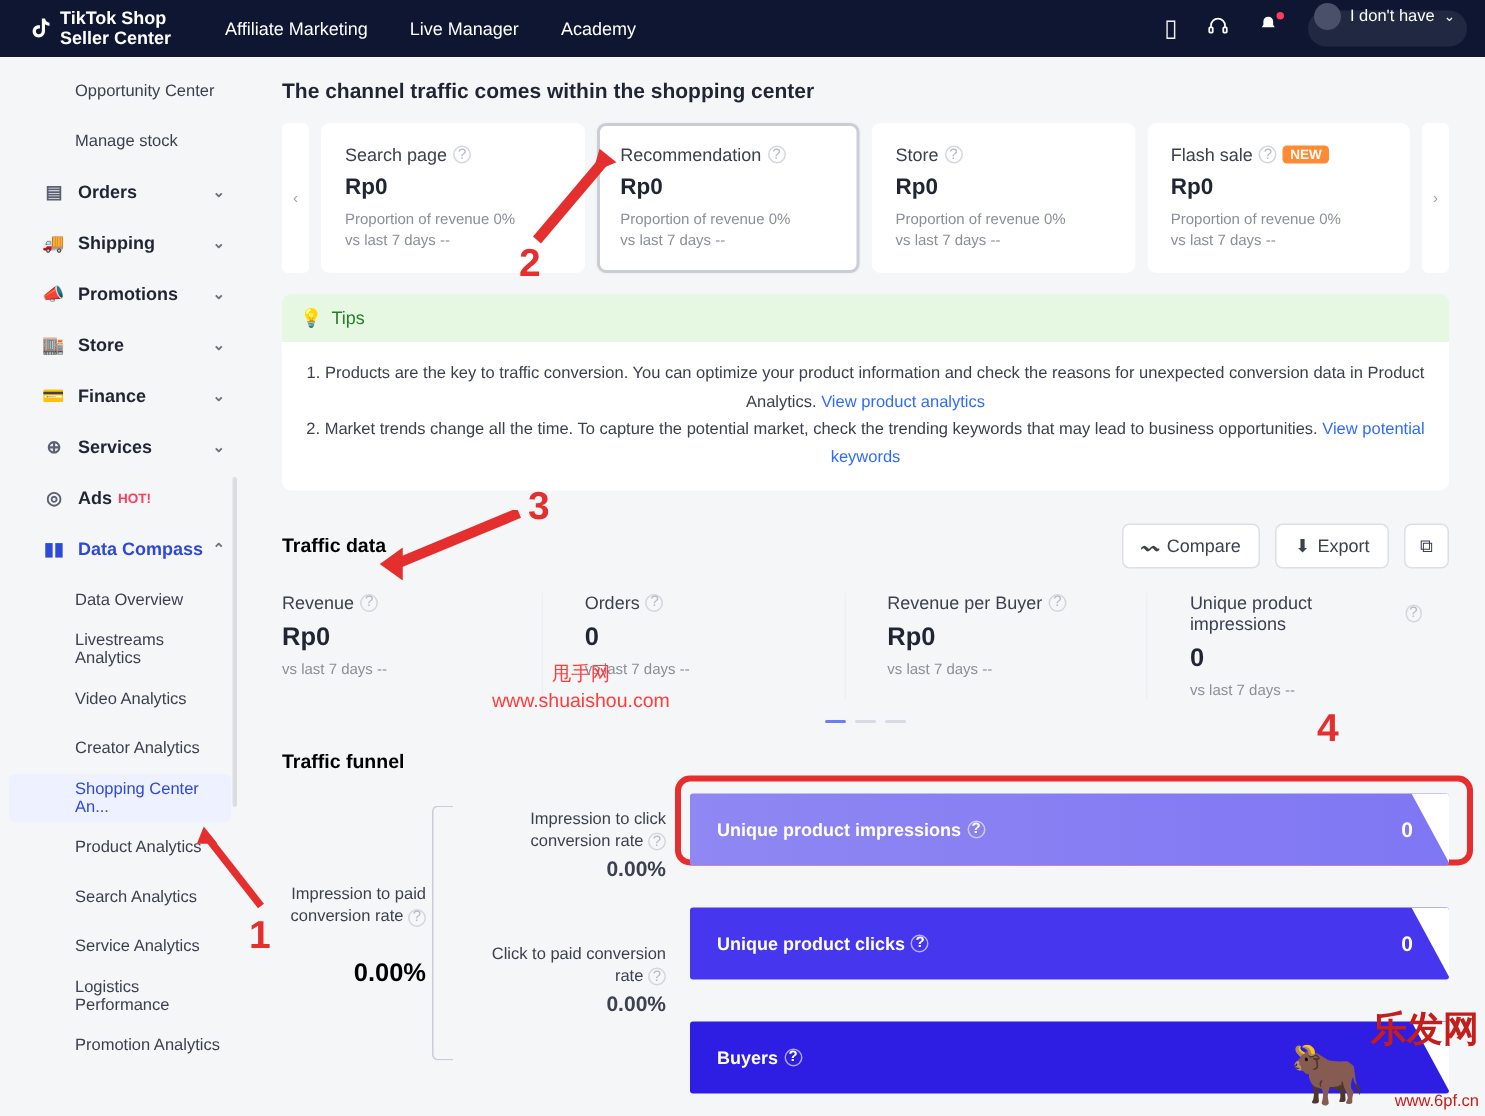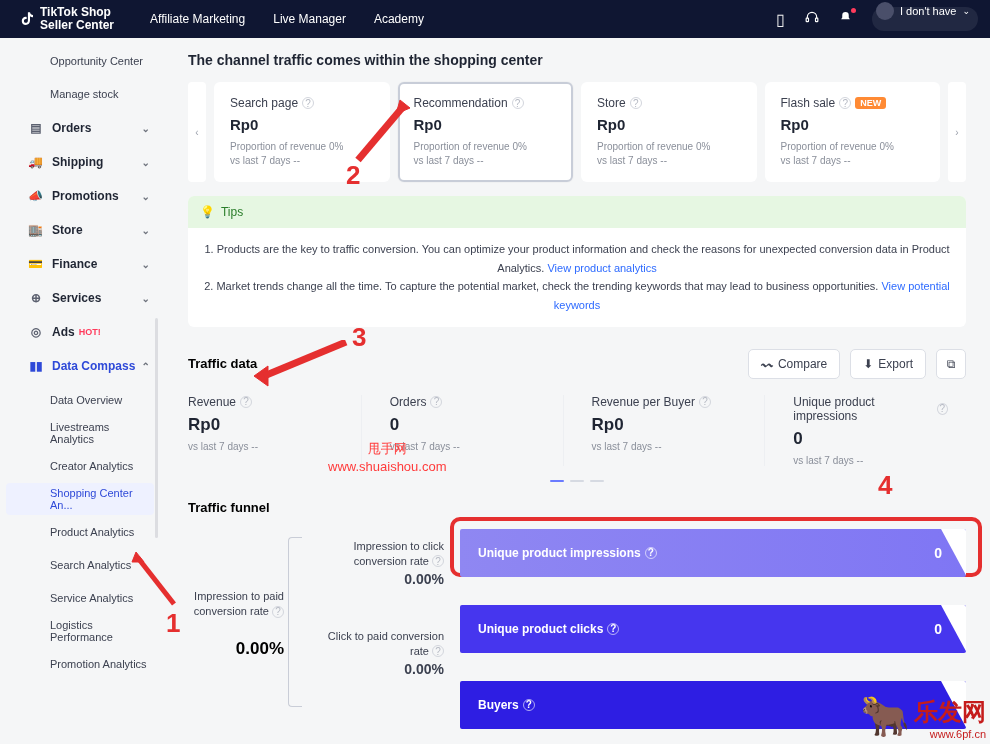--- a/index.html
+++ b/index.html
@@ -85,21 +85,21 @@
 .highlight-box { position: absolute; border: 4px solid #e52f2f; border-radius: 10px; }
 
 
 .anno-num { position: absolute; color: #e52f2f; font-size: 26px; font-weight: 700; }
 .anno-arrow { position: absolute; stroke: #e52f2f; fill: #e52f2f; }
 
 .watermark1 { position: absolute; left: 328px; top: 440px; font-size: 13px; line-height: 1.4; color: #ff3b3b; text-align: center; }
 .watermark2 { position: absolute; right: 4px; bottom: 4px; display: flex; align-items: flex-end; gap: 4px; }
 .watermark2 .bull { font-size: 40px; }
 .watermark2 .txt { font-size: 24px; font-weight: 700; color: #c51c1c; }
-.watermark2 .url { font-size: 11px; color: #c51c1c; display: block; text-align: right; }
+.watermark2 .url { font-size: 11px; color: #c51c1c; display: block; text-align: right; margin-top: 26px; }
 </style>
 </head>
 <body>
 
 <div class="header">
   <div class="logo">
     <svg width="18" height="18" viewBox="0 0 24 24">
         <path fill="#fff" d="M16 3c.5 2.3 2 3.6 4 3.8v2.7c-1.5.1-3-.4-4-1.2v5.8c0 3.4-2.3 5.9-5.6 5.9-3 0-5.4-2.3-5.4-5.5 0-3.1 2.3-5.4 5.3-5.4.4 0 .8 0 1.2.1v2.9c-.3-.1-.7-.2-1-.2-1.5 0-2.6 1.1-2.6 2.6s1.1 2.6 2.6 2.6c1.6 0 2.7-1.1 2.7-3.1V3h2.8z"></path>
       </svg>
     <div>
@@ -173,20 +173,21 @@
         <span class="hot">HOT!</span>
       </div>
     <div class="side-item top active">
         <span class="icon" style="color:#2e49d8;">▮▮</span>
         <span>Data Compass</span>
         <span class="chev">⌃</span>
       </div>
 
     <div class="side-sub">Data Overview</div>
     <div class="side-sub">Livestreams Analytics</div>
+    <div class="side-sub">Video Analytics</div>
     <div class="side-sub">Creator Analytics</div>
     <div class="side-sub sel">Shopping Center An...</div>
     <div class="side-sub">Product Analytics</div>
     <div class="side-sub">Search Analytics</div>
     <div class="side-sub">Service Analytics</div>
     <div class="side-sub">Logistics Performance</div>
     <div class="side-sub">Promotion Analytics</div>
   </div>
 
   <div class="main">

